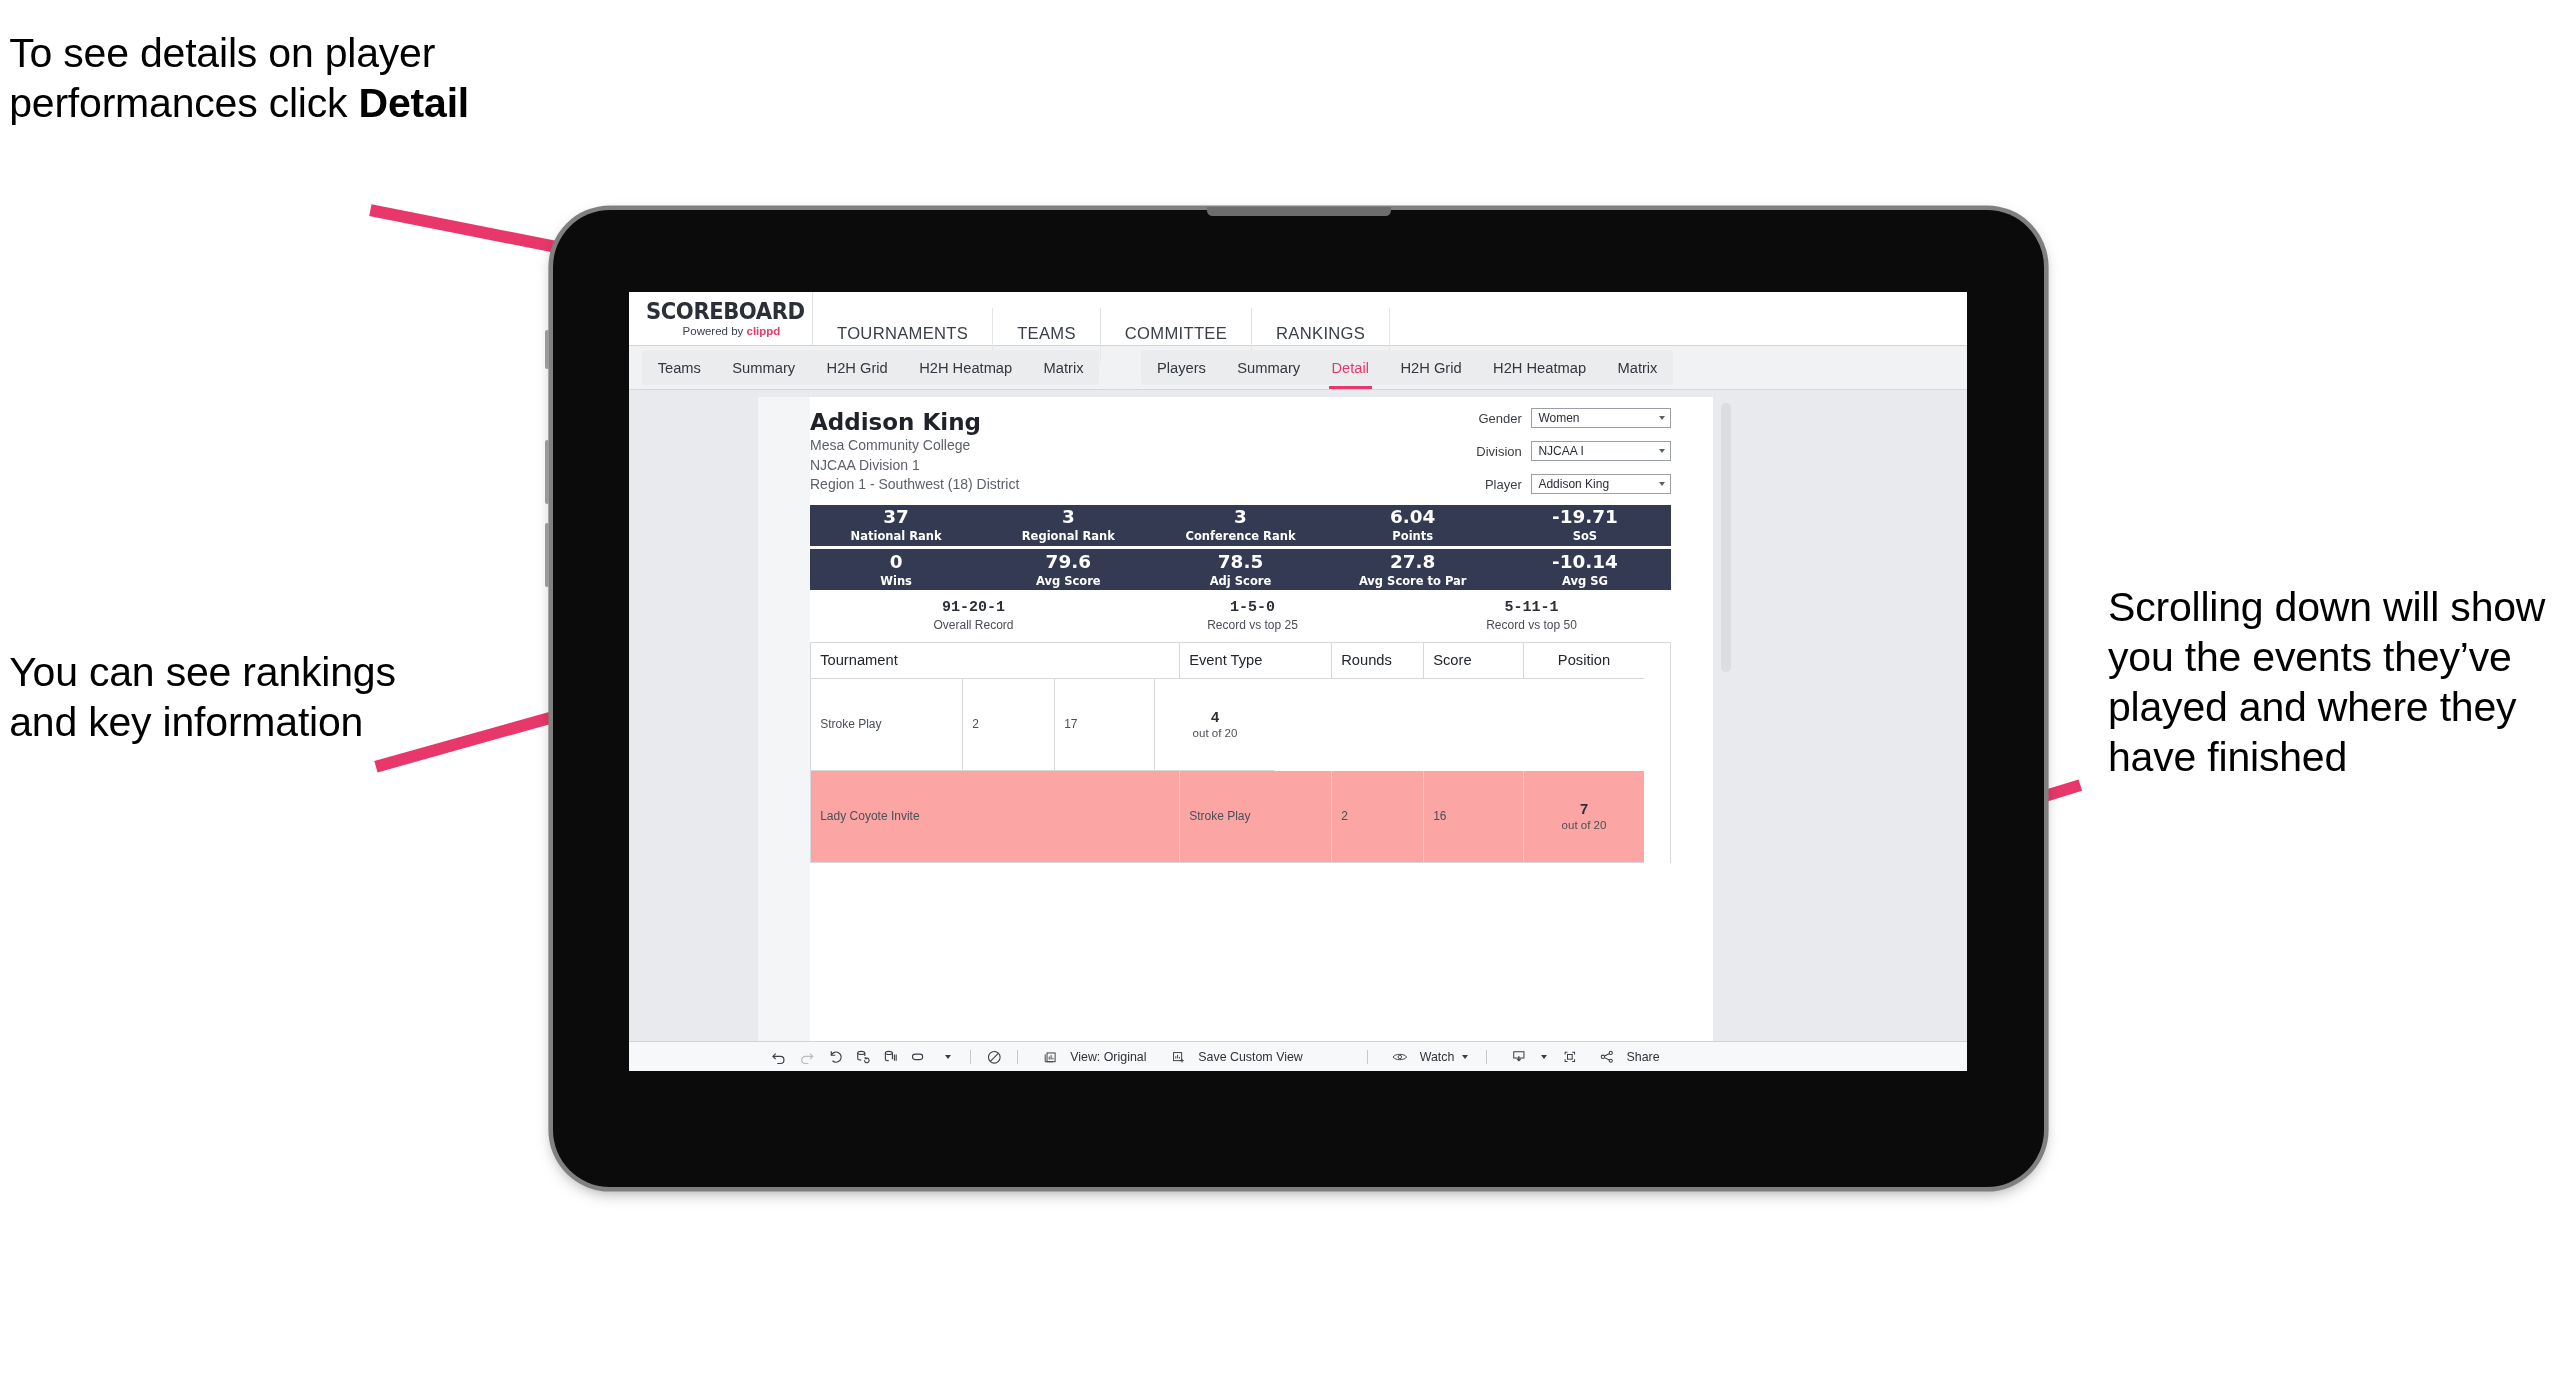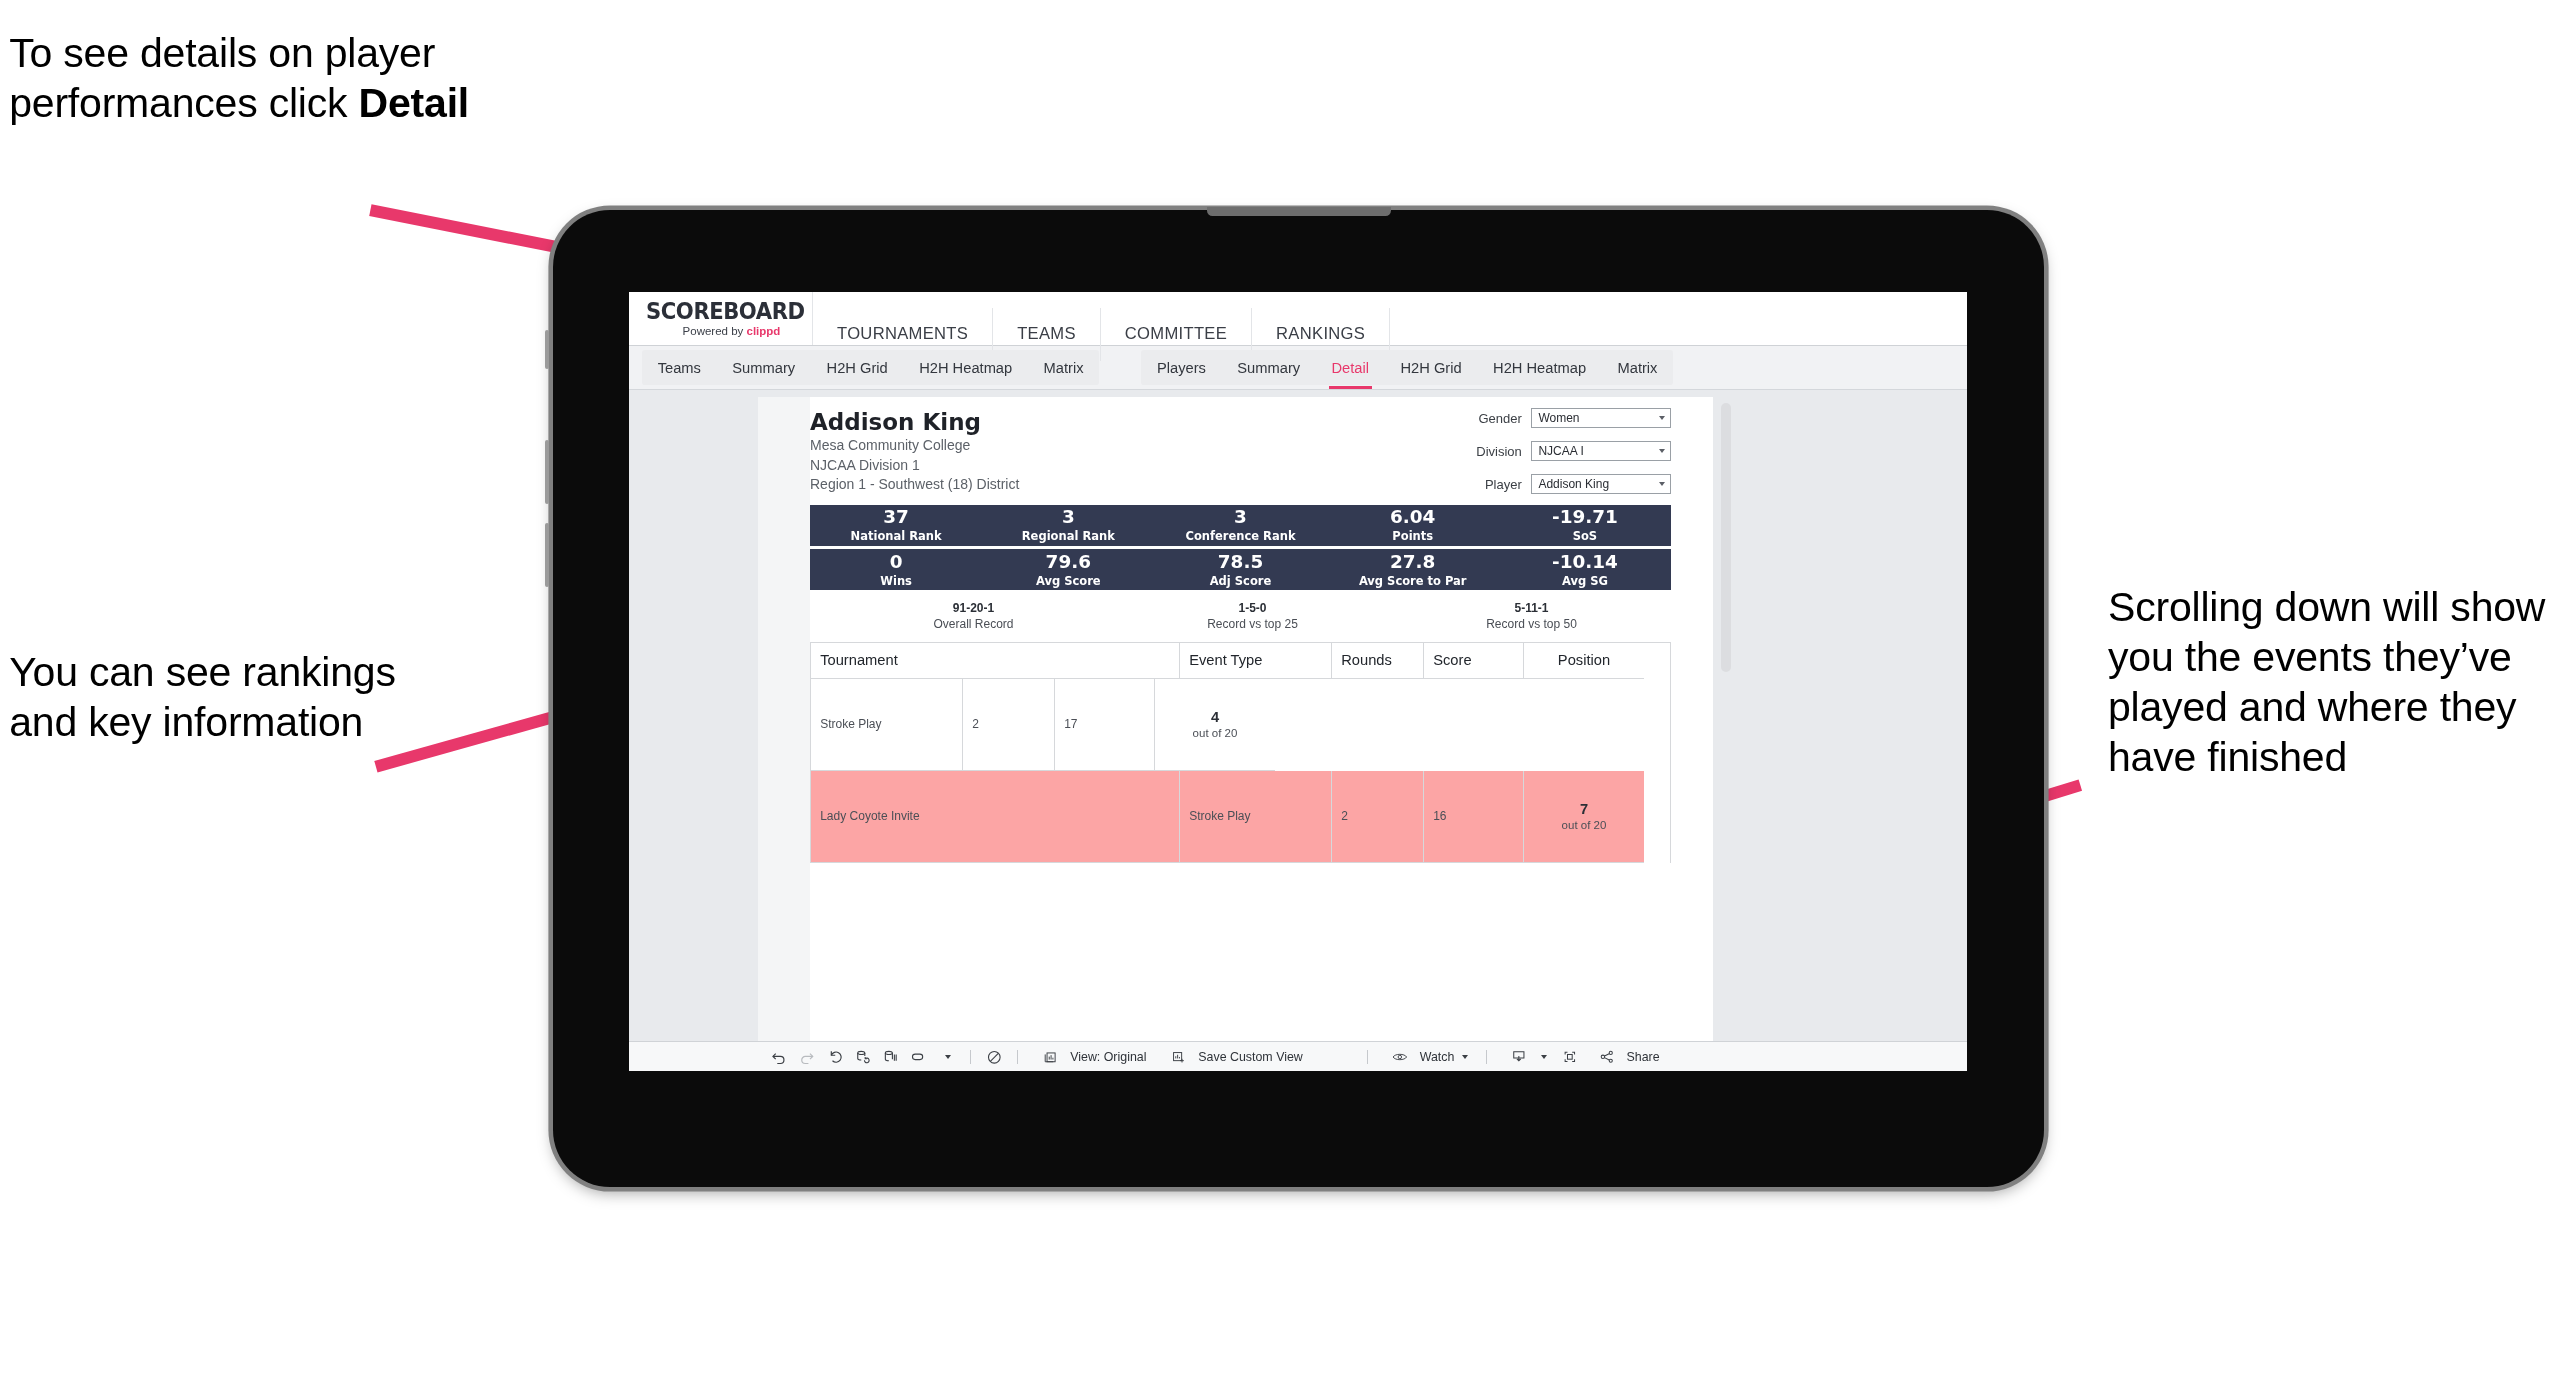--- a/index.html
+++ b/index.html
@@ -131,21 +131,21 @@
   .band.second{margin-top:3.7px;}
   .stat{flex:1;text-align:center;color:#fff;}
   .stat .v{font-size:18.4px;font-weight:700;line-height:1.05;font-family:"DejaVu Sans",sans-serif;}
   .stat .l{font-size:11.5px;font-weight:700;margin-top:2.8px;font-family:"DejaVu Sans",sans-serif;}
 
   .band-light{
     display:flex;align-items:center;height:52px;margin-right:42px;padding-left:24px;
     box-sizing:border-box;
   }
   .stat3{flex:1;text-align:center;color:#2b2f36;}
-  .stat3 .v{font-size:12px;font-weight:700;line-height:1.1;font-family:Liberation Sans, sans-serif;}
+  .stat3 .v{font-size:15px;font-weight:700;line-height:1.1;font-family:Liberation Mono, monospace;}
   .stat3 .l{font-size:12px;color:#4a4e55;margin-top:1.8px;}
 
   
   .tbl{margin-right:42px;border:0.9px solid #d6d8db;border-bottom:none;}
   .trow{display:flex;}
   .trow.head .tc{font-size:14.7px;color:#22262c;padding:9.2px 9.2px;}
   .tc{
     border-right:0.9px solid #d6d8db;border-bottom:0.9px solid #d6d8db;
     box-sizing:border-box;display:flex;align-items:center;
     font-size:12px;color:#4b4f56;padding:0 9.2px;

